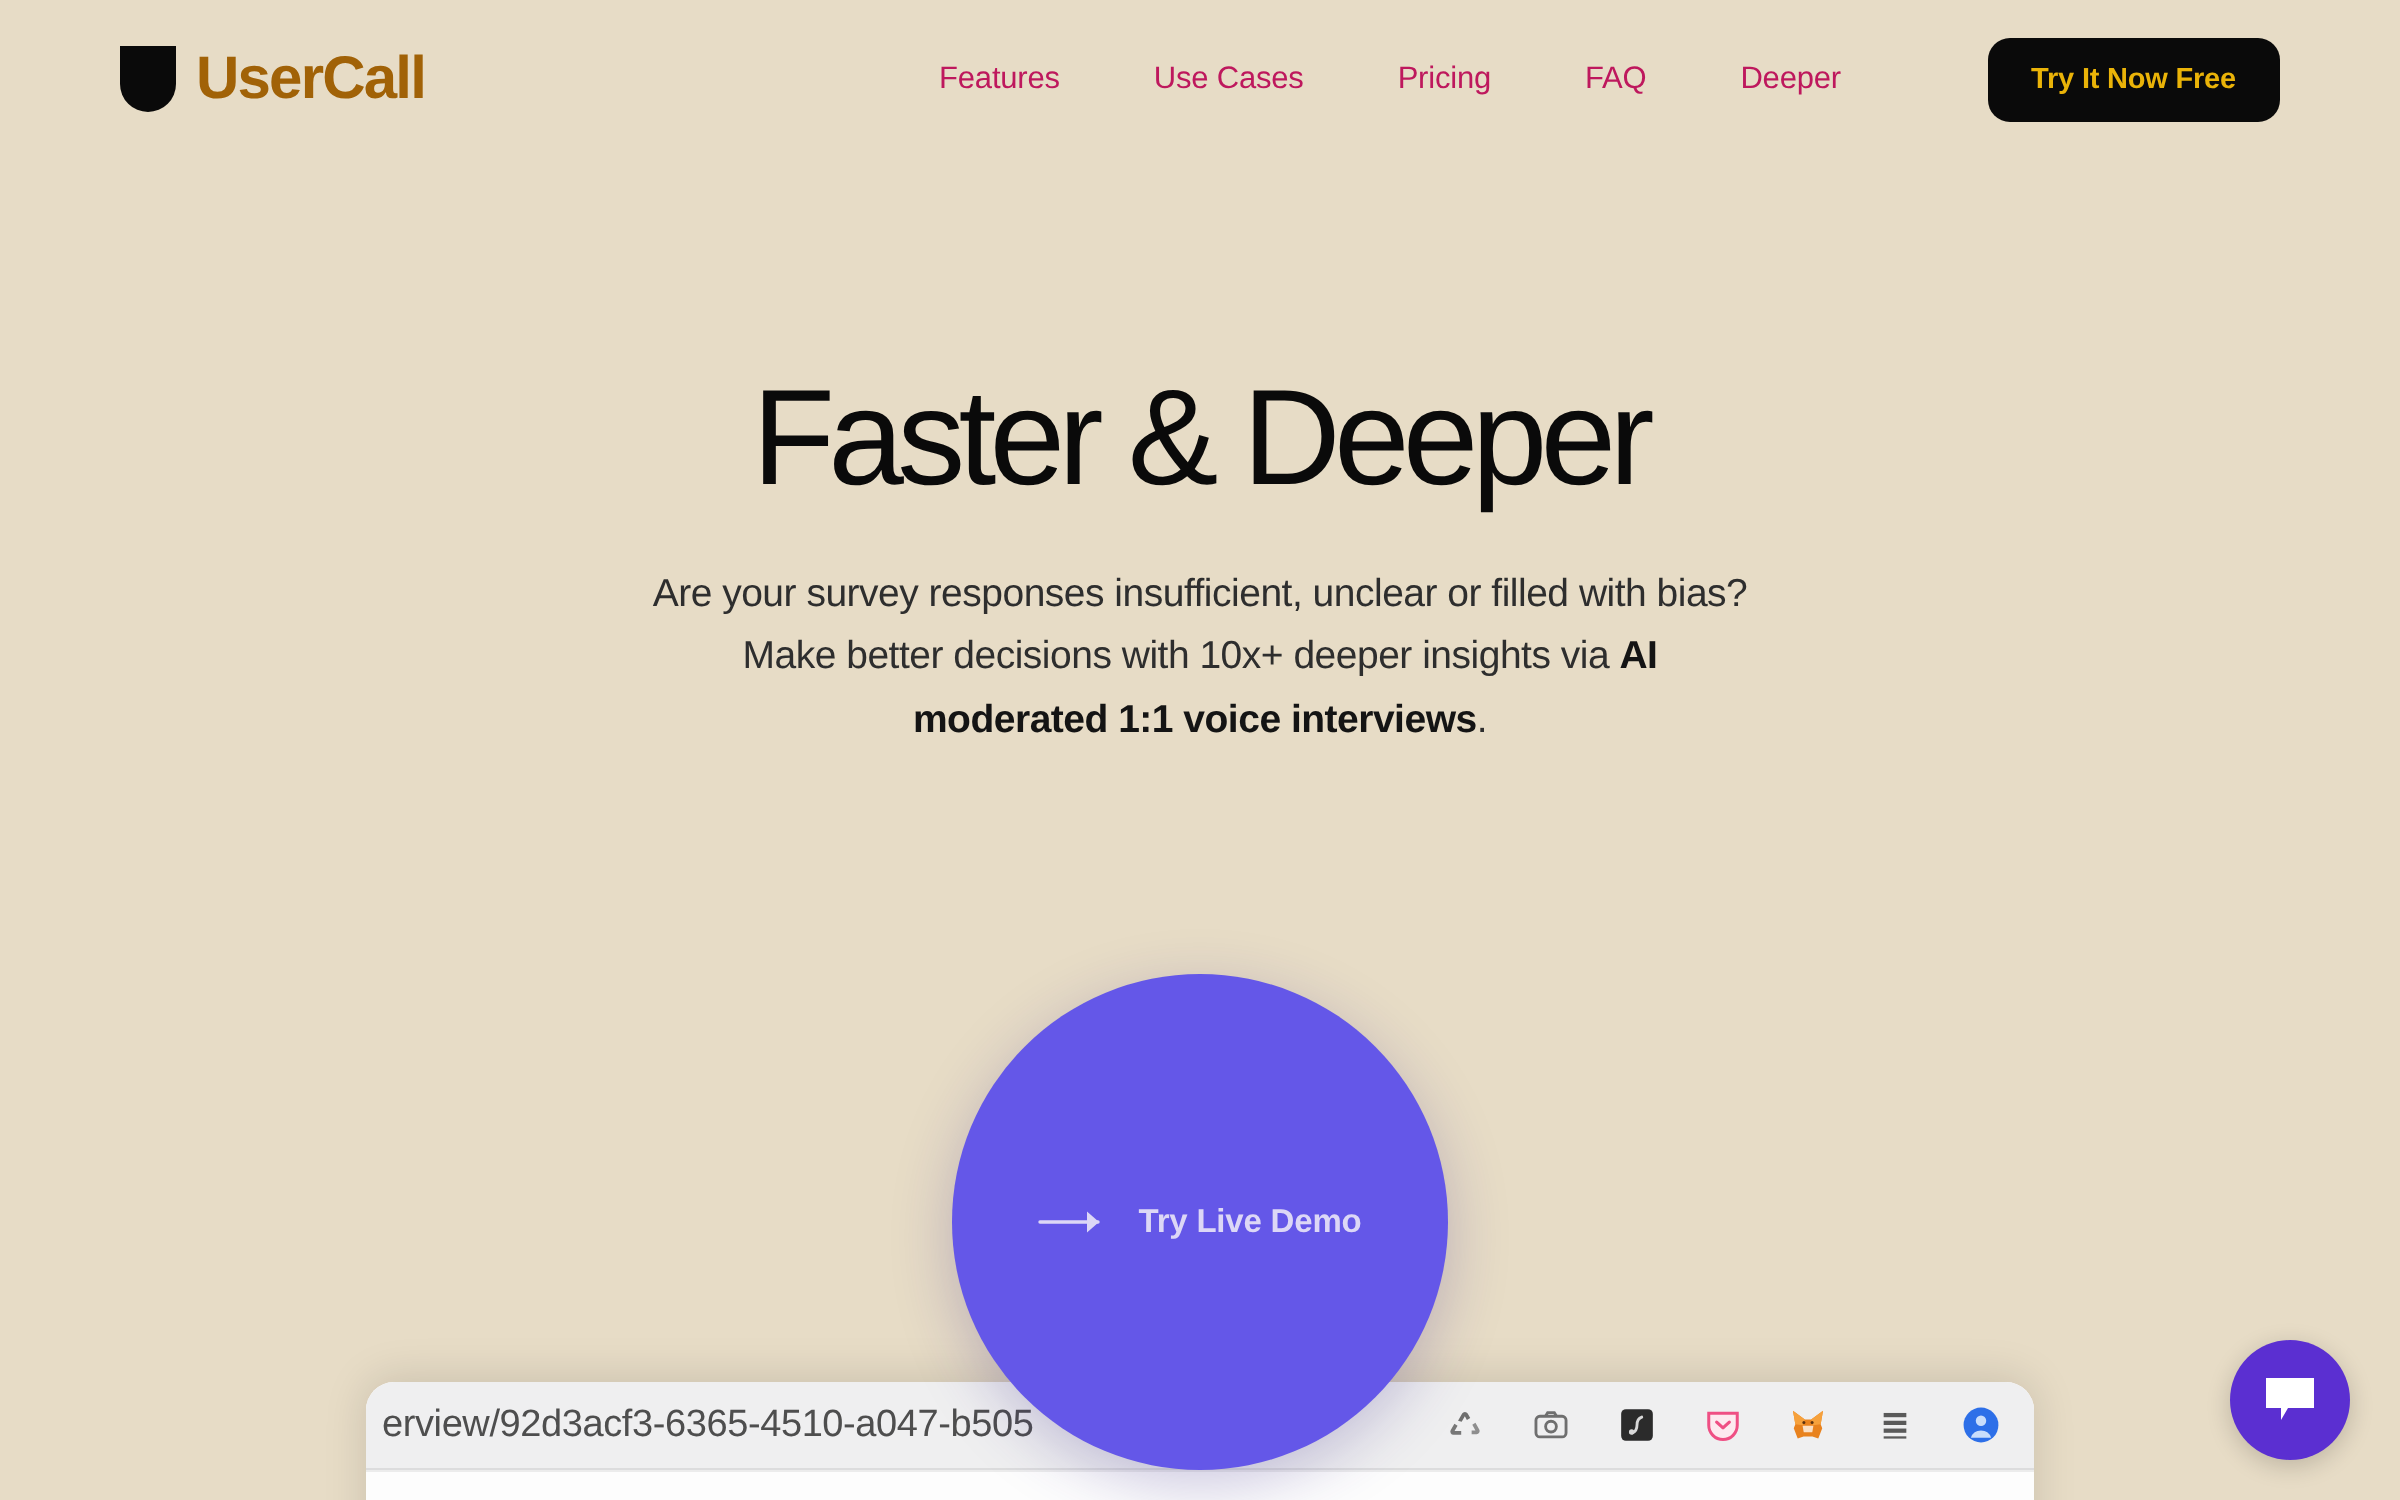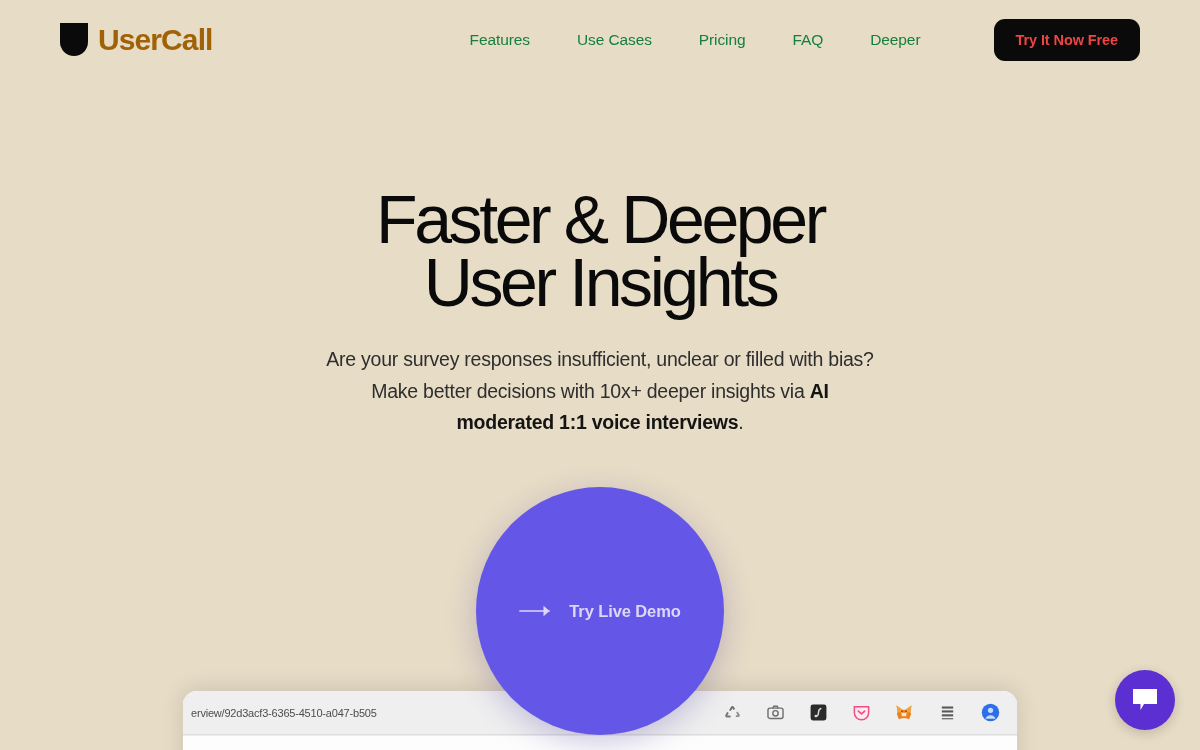--- a/index.html
+++ b/index.html
@@ -49,31 +49,31 @@
 
   .nav {
     display: flex;
     align-items: center;
     gap: 47px;
     margin-left: 257px;
   }
 
   .nav-link {
     font-size: 15.5px;
-    color: #15803d;
+    color: #be185d;
     text-decoration: none;
     letter-spacing: -0.1px;
     white-space: nowrap;
     cursor: pointer;
   }
 
   .cta-top {
     margin-left: auto;
     background: #0a0a0a;
-    color: #ef4444;
+    color: #eab308;
     font-size: 14.5px;
     font-weight: 700;
     letter-spacing: -0.1px;
     border: none;
     border-radius: 11px;
     padding: 13px 22px;
     cursor: pointer;
     white-space: nowrap;
     font-family: "Liberation Sans", sans-serif;
   }
@@ -160,21 +160,21 @@
   .browser-bar {
     height: 44px;
     background: #efeff0;
     display: flex;
     align-items: center;
     padding: 0 14px 0 6px;
     border-bottom: 1px solid #dcdcdd;
   }
 
   .url-text {
-    font-size: 11px;
+    font-size: 19px;
     color: #4e4e4e;
     font-family: "Liberation Sans", sans-serif;
     white-space: nowrap;
     overflow: hidden;
     letter-spacing: -0.2px;
     flex: 0 0 auto;
     margin-left: 2px;
   }
 
   .browser-icons {
@@ -243,21 +243,20 @@
     <a class="nav-link" href="#">FAQ</a>
     <a class="nav-link" href="#">Deeper</a>
   </nav>
 
   <button class="cta-top">Try It Now Free</button>
 </header>
 
 <main class="hero">
   <h1 class="headline">
     <span class="line">Faster &amp; Deeper</span>
-    <span class="line">User Insights</span>
   </h1>
 
   <p class="subhead">
     <span>Are your survey responses insufficient, unclear or filled with bias? Make better decisions with 10x+ deeper insights via </span><b>AI moderated 1:1 voice interviews</b><span>.</span>
   </p>
 </main>
 
 <div class="demo-circle">
   <span>
     <svg class="demo-arrow" viewBox="0 0 34 14" aria-hidden="true">

